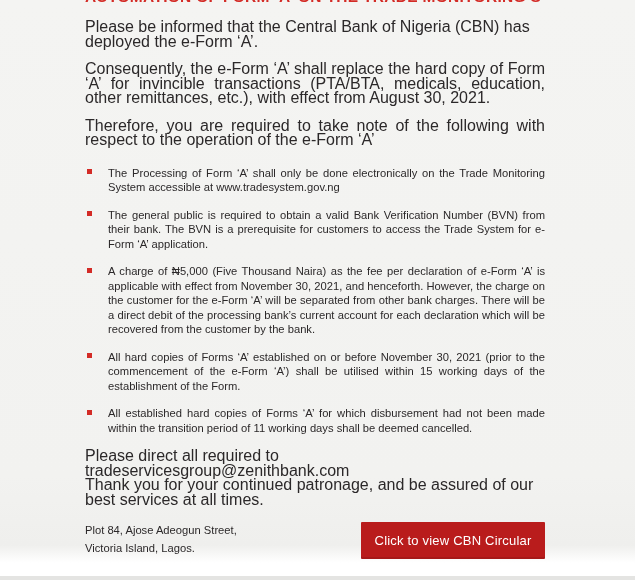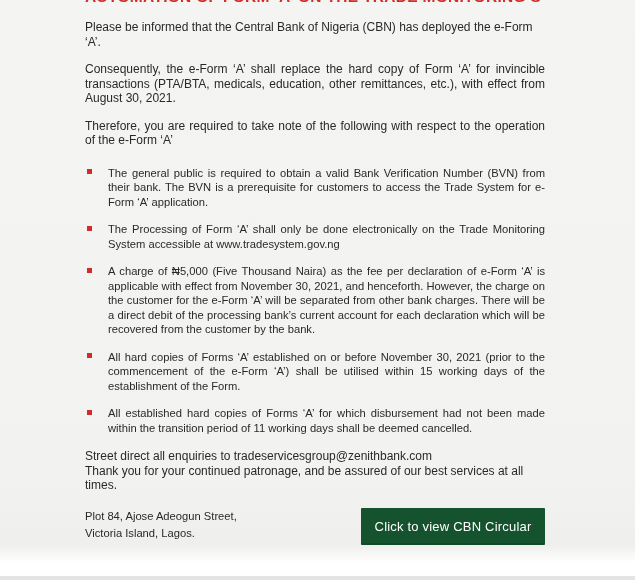--- a/index.html
+++ b/index.html
@@ -43,21 +43,21 @@
     margin: 0;
     font-size: 15.5px;
     line-height: 18px;
     font-weight: bold;
     letter-spacing: 0.3px;
     text-align: center;
     white-space: nowrap;
     margin-top: -12px; 
   }
   .para {
-    font-size: 12px;
+    font-size: 16px;
     line-height: 14.5px;
     text-align: justify;
     margin: 0 0 13px 0;
   }
   .para.first {
     margin-top: 14px;
   }
   .para.no-justify {
     text-align: left;
   }
@@ -128,49 +128,49 @@
 
     <p class="para first no-justify">Please be informed that the Central Bank of Nigeria (CBN) has deployed the e-Form ‘A’.</p>
 
     <p class="para">Consequently, the e-Form ‘A’ shall replace the hard copy of Form ‘A’ for invincible transactions (PTA/BTA, medicals, education, other remittances, etc.), with effect from August 30, 2021.</p>
 
     <p class="para">Therefore, you are required to take note of the following with respect to the operation of the e-Form ‘A’</p>
 
     <ul class="bullet-list">
       <li class="bullet-item">
         <span class="bullet-marker accent-bg" style="background-color: rgb(211, 43, 38);"></span>
-        <span>The general public is required to obtain a valid Bank Verification Number (BVN) from their bank. The BVN is a prerequisite for customers to access the Trade System for e-Form ‘A’ application.</span>
+        <span>The Processing of Form ‘A’ shall only be done electronically on the Trade Monitoring System accessible at www.tradesystem.gov.ng</span>
       </li>
       <li class="bullet-item">
         <span class="bullet-marker accent-bg" style="background-color: rgb(211, 43, 38);"></span>
-        <span>The Processing of Form ‘A’ shall only be done electronically on the Trade Monitoring System accessible at www.tradesystem.gov.ng</span>
+        <span>The general public is required to obtain a valid Bank Verification Number (BVN) from their bank. The BVN is a prerequisite for customers to access the Trade System for e-Form ‘A’ application.</span>
       </li>
       <li class="bullet-item">
         <span class="bullet-marker accent-bg" style="background-color: rgb(211, 43, 38);"></span>
       </li>
       <li class="bullet-item">
         <span class="bullet-marker accent-bg" style="background-color: rgb(211, 43, 38);"></span>
         <span>A charge of ₦5,000 (Five Thousand Naira) as the fee per declaration of e-Form ‘A’ is applicable with effect from November 30, 2021, and henceforth. However, the charge on the customer for the e-Form ‘A’ will be separated from other bank charges. There will be a direct debit of the processing bank’s current account for each declaration which will be recovered from the customer by the bank.</span>
       </li>
       <li class="bullet-item">
         <span class="bullet-marker accent-bg" style="background-color: rgb(211, 43, 38);"></span>
         <span>All hard copies of Forms ‘A’ established on or before November 30, 2021 (prior to the commencement of the e-Form ‘A’) shall be utilised within 15 working days of the establishment of the Form.</span>
       </li>
       <li class="bullet-item">
         <span class="bullet-marker accent-bg" style="background-color: rgb(211, 43, 38);"></span>
         <span>All established hard copies of Forms ‘A’ for which disbursement had not been made within the transition period of 11 working days shall be deemed cancelled.</span>
       </li>
     </ul>
 
-    <p class="para no-justify enquiries">Street direct all enquiries to tradeservicesgroup@zenithbank.com</p>
+    <p class="para no-justify enquiries">Please direct all required to tradeservicesgroup@zenithbank.com</p>
 
     <p class="para no-justify closing">Thank you for your continued patronage, and be assured of our best services at all times.</p>
 
     <div class="footer">
       <div class="signature">
         <div>Plot 84, Ajose Adeogun Street,</div>
         <div>Victoria Island, Lagos.</div>
       </div>
-      <button class="cta-button accent-bg" style="background-color: #14532d;">Click to view CBN Circular</button>
+      <button class="cta-button accent-bg" style="background-color: #b91c1c;">Click to view CBN Circular</button>
     </div>
 
   </div>
 </div>
 
 </body></html>

